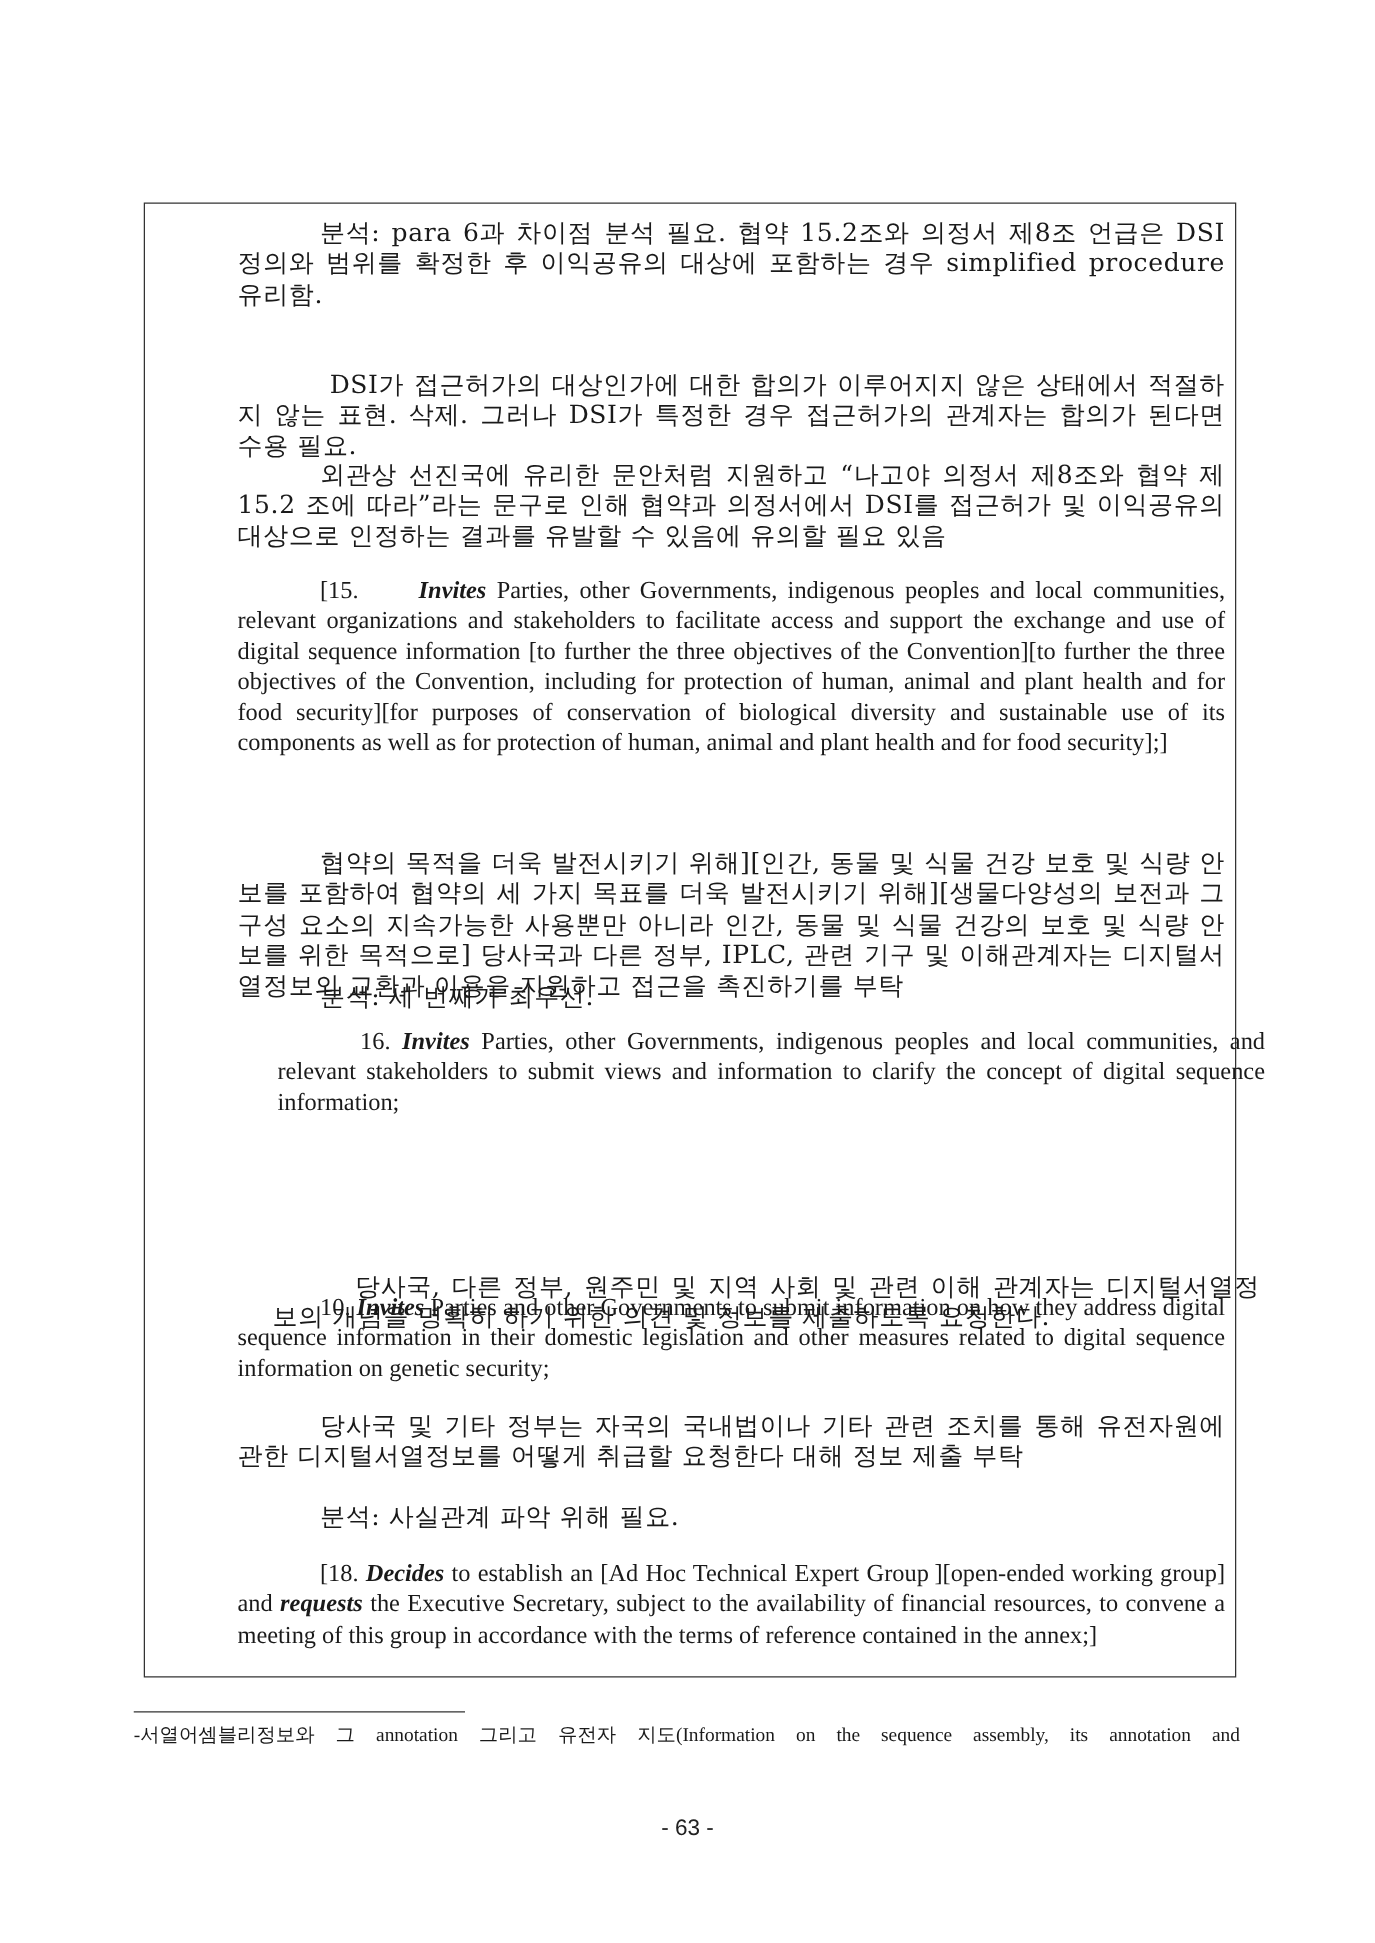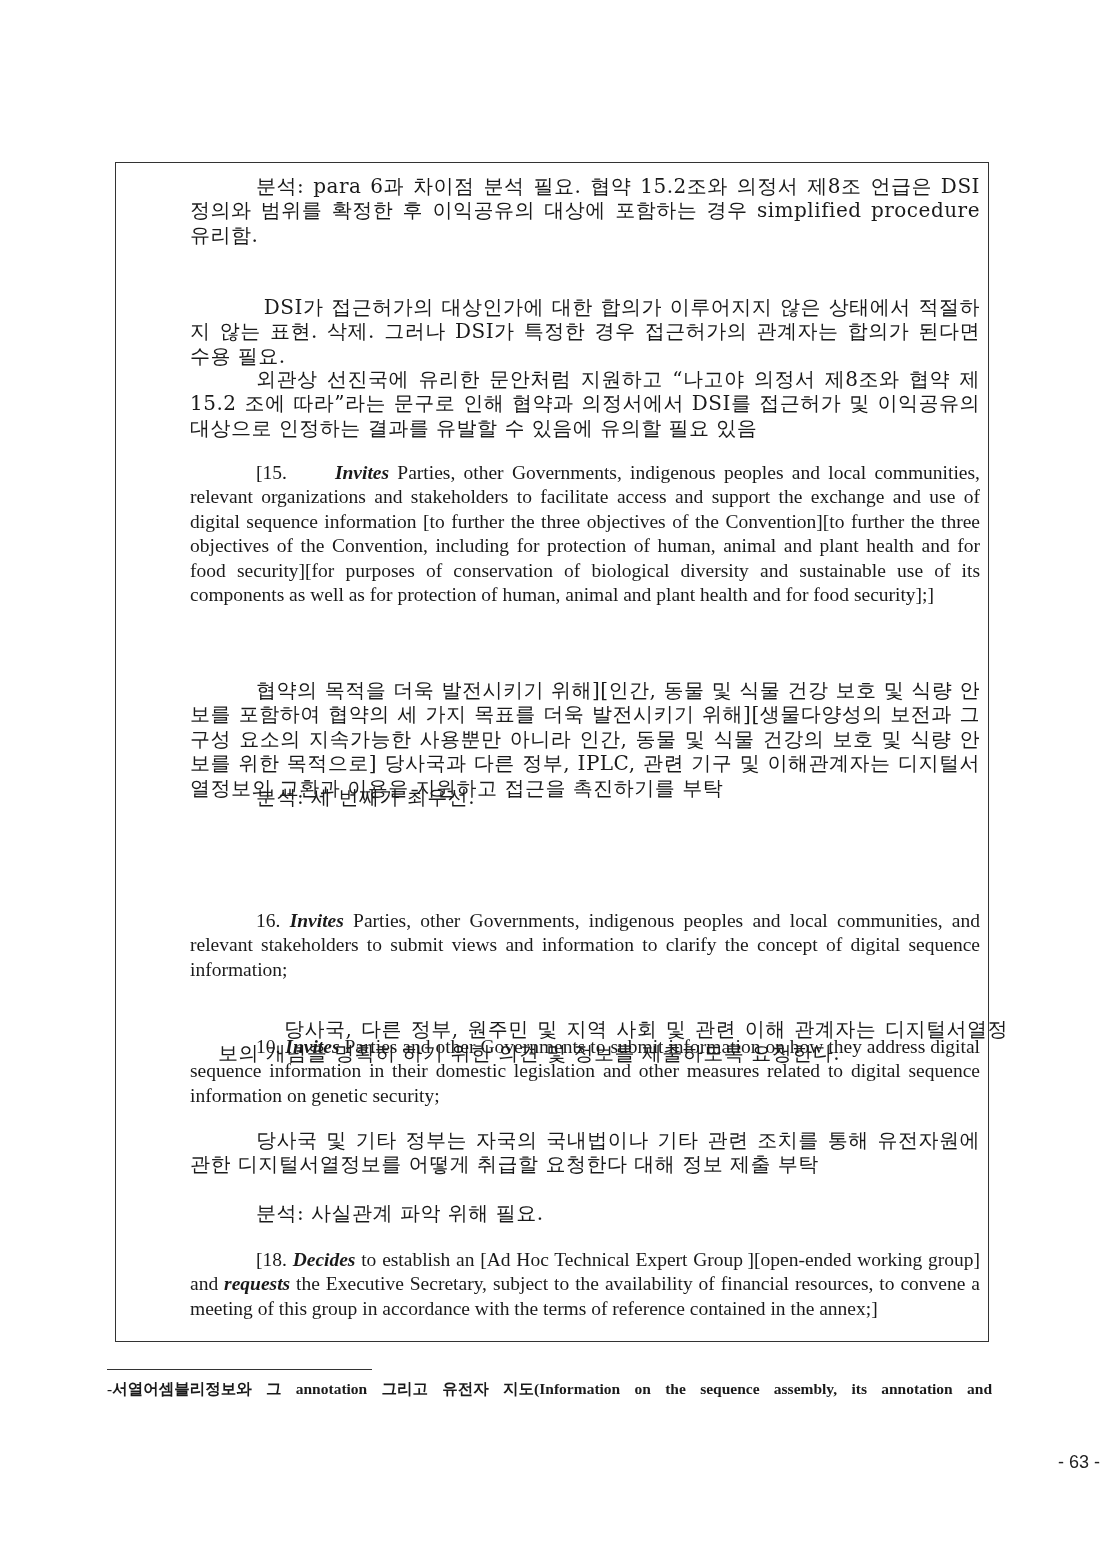--- a/index.html
+++ b/index.html
@@ -55,28 +55,27 @@
   .footnote {
     position: absolute;
     left: 107px;
     top: 1380px;
     width: 885px;
     font-size: 15.5px;
     line-height: 18px;
     text-align: justify;
     text-align-last: justify;
     white-space: nowrap;
-    font-weight: bold;
   }
   .page-number {
     position: absolute;
     left: 0;
     width: 1100px;
     top: 1452px;
-    text-align: right;
+    text-align: center;
     font-family: "Liberation Sans", sans-serif;
     font-size: 18px;
     color: #222;
   }
 </style>
 </head>
 <body>
 
 <div class="box"></div>
 
@@ -85,21 +84,21 @@
 <p class="para ko" style="top:295px;"><span class="indent"></span><span> DSI가 접근허가의 대상인가에 대한 합의가 이루어지지 않은 상태에서 적절하지 않는 표현. 삭제. 그러나 DSI가 특정한 경우 접근허가의 관계자는 합의가 된다면 수용 필요.</span></p>
 
 <p class="para ko" style="top:367px;"><span class="indent"></span><span>외관상 선진국에 유리한 문안처럼 지원하고 “나고야 의정서 제8조와 협약 제15.2 조에 따라”라는 문구로 인해 협약과 의정서에서 DSI를 접근허가 및 이익공유의 대상으로 인정하는 결과를 유발할 수 있음에 유의할 필요 있음</span></p>
 
 <p class="para" style="top:461px;"><span class="indent"></span><span>[15.</span><span style="display:inline-block;width:48px;"></span><i>Invites</i><span> Parties, other Governments, indigenous peoples and local communities, relevant organizations and stakeholders to facilitate access and support the exchange and use of digital sequence information [to further the three objectives of the Convention][to further the three objectives of the Convention, including for protection of human, animal and plant health and for food security][for purposes of conservation of biological diversity and sustainable use of its components as well as for protection of human, animal and plant health and for food security];]</span></p>
 
 <p class="para ko" style="top:678px;"><span class="indent"></span><span>협약의 목적을 더욱 발전시키기 위해][인간, 동물 및 식물 건강 보호 및 식량 안보를 포함하여 협약의 세 가지 목표를 더욱 발전시키기 위해][생물다양성의 보전과 그 구성 요소의 지속가능한 사용뿐만 아니라 인간, 동물 및 식물 건강의 보호 및 식량 안보를 위한 목적으로] 당사국과 다른 정부, IPLC, 관련 기구 및 이해관계자는 디지털서열정보의 교환과 이용을 지원하고 접근을 촉진하기를 부탁</span></p>
 
 <p class="para ko" style="top:785px;"><span class="indent"></span><span>분석: 세 번째가 최우선.</span></p>
 
-<p class="para" style="top:909px;"><span class="indent"></span><span>16.</span> <i>Invites</i><span> Parties, other Governments, indigenous peoples and local communities, and relevant stakeholders to submit views and information to clarify the concept of digital sequence information;</span></p>
+<p class="para" style="top:822px;margin-left:32px;"><span class="indent"></span><span>16.</span> <i>Invites</i><span> Parties, other Governments, indigenous peoples and local communities, and relevant stakeholders to submit views and information to clarify the concept of digital sequence information;</span></p>
 
 <p class="para ko" style="top:1017px;margin-left:28px;"><span class="indent"></span><span>당사국, 다른 정부, 원주민 및 지역 사회 및 관련 이해 관계자는 디지털서열정보의 개념을 명확히 하기 위한 의견 및 정보를 제출하도록 요청한다.</span></p>
 
 <p class="para" style="top:1035px;"><span class="indent"></span><span>10.</span> <i>Invites</i><span> Parties and other Governments to submit information on how they address digital sequence information in their domestic legislation and other measures related to digital sequence information on genetic security;</span></p>
 
 <p class="para ko" style="top:1128px;"><span class="indent"></span><span>당사국 및 기타 정부는 자국의 국내법이나 기타 관련 조치를 통해 유전자원에 관한 디지털서열정보를 어떻게 취급할 요청한다 대해 정보 제출 부탁</span></p>
 
 <p class="para ko" style="top:1201px;"><span class="indent"></span><span>분석: 사실관계 파악 위해 필요.</span></p>
 
 <p class="para" style="top:1248px;"><span class="indent"></span><span>[18.</span> <i>Decides</i><span> to establish an [Ad Hoc Technical Expert Group</span><sup style="font-size:9px;line-height:0;color:#fff;">1</sup><span>][open-ended working group] and </span><i>requests</i><span> the Executive Secretary, subject to the availability of financial resources, to convene a meeting of this group in accordance with the terms of reference contained in the annex;]</span></p>

